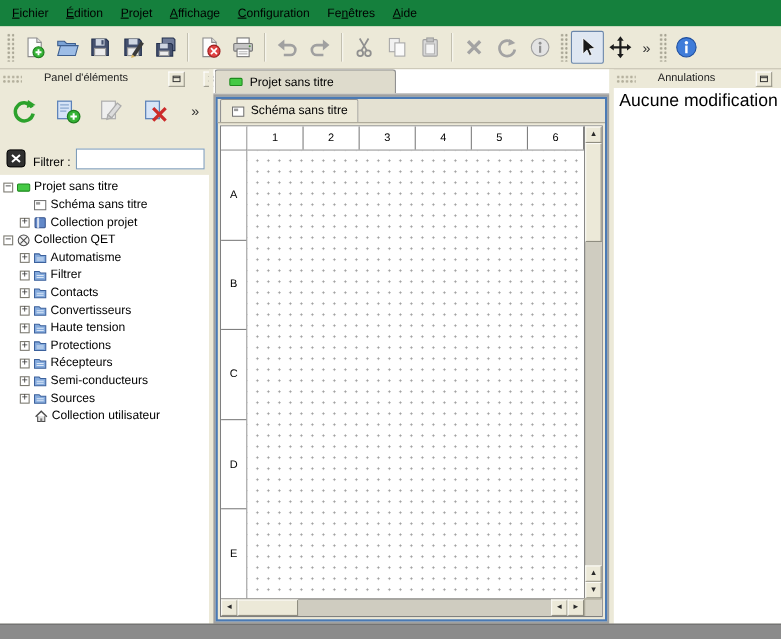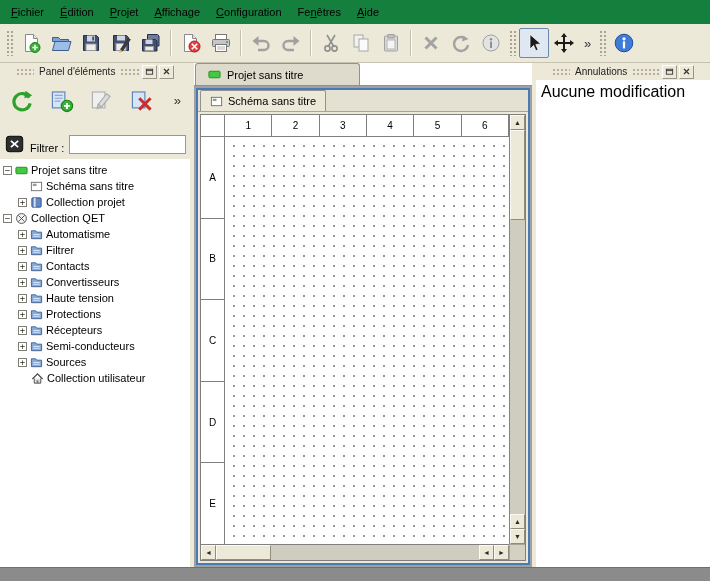--- a/index.html
+++ b/index.html
@@ -22,22 +22,22 @@
              background-image:radial-gradient(circle, #a7a493 1px, transparent 1.3px); background-size:4px 4px; }
   .tb-chevron { font-size:13px; color:#333; padding:0 5px; flex:none; cursor:default; }
 
   
   .workspace { flex:1; display:flex; min-height:0; }
   .splitter { width:4px; background:#ece9d8; cursor:col-resize; flex:none; }
 
   
   .dock { display:flex; flex-direction:column; min-height:0; }
   .left-dock { width:190px; flex:none; }
-  .right-dock { width:174px; flex:none; }
-  .dock-title { height:17px; flex:none; display:flex; align-items:center; padding:1px 16px; gap:2px; }
+  .right-dock { width:152px; flex:none; }
+  .dock-title { height:17px; flex:none; display:flex; align-items:center; padding:1px 2px; gap:17px; }
   .grip { height:8px; background-image:radial-gradient(circle, #b3af9c 1px, transparent 1.3px); background-size:4px 4px; }
   .w18 { width:18px; flex:none; }
   .flex1 { flex:1; }
   .dock-title-text { font-size:10px; color:#222; padding:0 3px; white-space:nowrap; }
   .dock-btn { width:15px; height:14px; flex:none; display:flex; align-items:center; justify-content:center;
               background:#ece9d8; border:1px solid; border-color:#fff #9a978a #9a978a #fff; }
   .dock-btn svg { width:9px; height:9px; display:block; }
 
   
   .panel-toolbar { height:40px; flex:none; display:flex; align-items:center; padding:3px 5px; gap:7px; }

